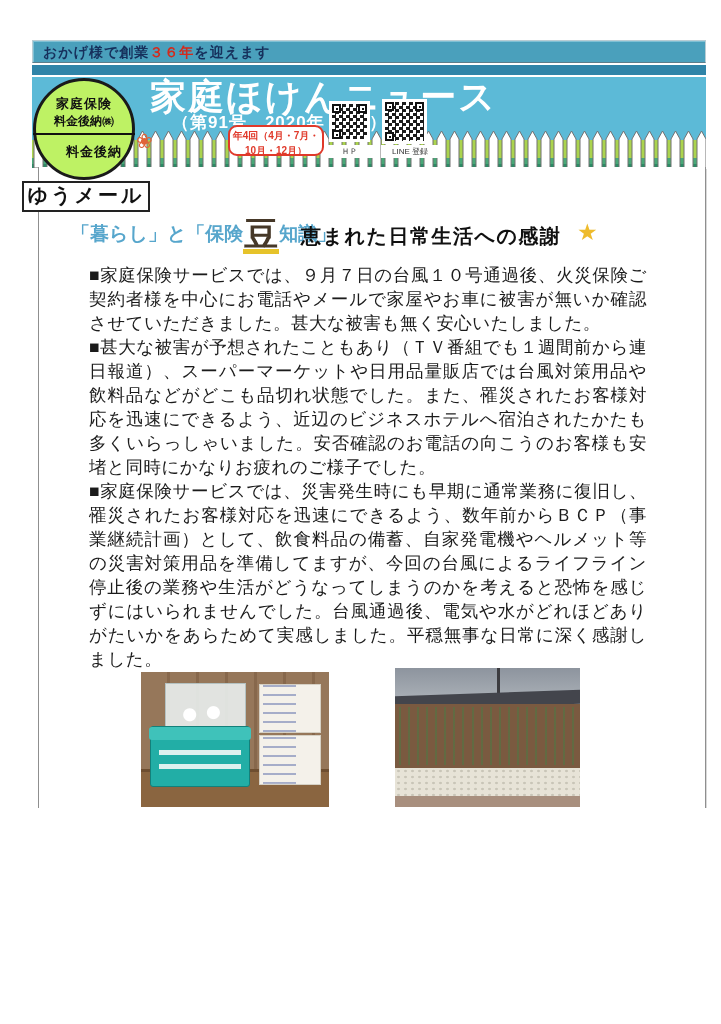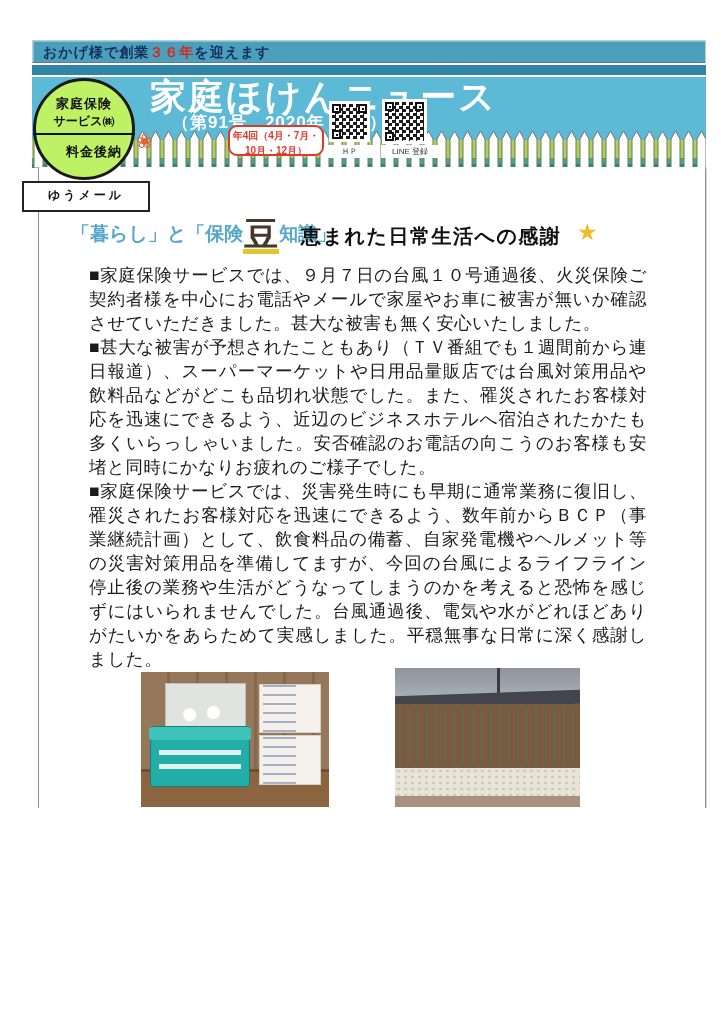--- a/index.html
+++ b/index.html
@@ -37,21 +37,21 @@
       background-size:7px 7px;position:relative;}
   .qr .m{position:absolute;width:9px;height:9px;border:2px solid #111;background:#fff;box-sizing:border-box;}
   .qr .m::after{content:"";position:absolute;left:1.5px;top:1.5px;width:2px;height:2px;background:#111;}
   .qr .m.tl{left:0;top:0}.qr .m.tr{right:0;top:0}.qr .m.bl{left:0;bottom:0}
   .qr-label{position:absolute;background:#fff;font-size:8px;color:#333;text-align:center;
     line-height:13px;height:13px;z-index:5;}
   .qr-label.l1{left:293px;top:68px;width:49px;}
   .qr-label.l2{left:349px;top:68px;width:58px;}
   
   .mail-label{position:absolute;left:22px;top:181px;width:124px;height:27px;background:#fff;
-    border:2px solid #222;z-index:8;font-size:12px;font-weight:bold;color:#111;text-align:center;
+    border:2px solid #222;z-index:8;font-size:20px;font-weight:bold;color:#111;text-align:center;
     line-height:25px;letter-spacing:3px;}
   
   .content-frame{position:absolute;left:38px;top:167px;width:668px;height:794px;
     border:1px solid #8f8f8f;border-top:none;box-sizing:border-box;background:#fff;
     box-shadow:1px 2px 0 rgba(0,0,0,0.15);}
   .section-row{position:absolute;left:0;top:40px;width:100%;height:46px;}
   .series-title{position:absolute;left:32px;top:12px;color:#57a6cc;font-weight:bold;
     font-size:19px;letter-spacing:0px;white-space:nowrap;}
   .series-title .bean{display:inline-block;font-size:34px;color:#463828;line-height:30px;
     vertical-align:-6px;border-bottom:5px solid #e6c32a;padding:0 1px;}
@@ -157,21 +157,21 @@
         </pattern>
       </defs>
       <rect y="10" width="674" height="22" fill="#abd44e"></rect>
       <rect y="28" width="674" height="6" fill="#49a878"></rect>
       <rect y="34" width="674" height="4" fill="#2e8a66"></rect>
       <rect width="674" height="38" fill="url(#pickets)"></rect>
     </svg>
 
     <div class="stamp">
       <div class="stamp-l1">家庭保険</div>
-      <div class="stamp-l2">サービス㈱</div>
+      <div class="stamp-l2">料金後納㈱</div>
       <div class="stamp-divider"></div>
       <div class="stamp-l3">料金後納</div>
     </div>
 
     <span class="flower">❀</span>
 
     <div class="nl-title">家庭ほけんニュース</div>
     <div class="nl-issue">（第91号　2020年 12月）</div>
 
     <div class="freq-badge">

